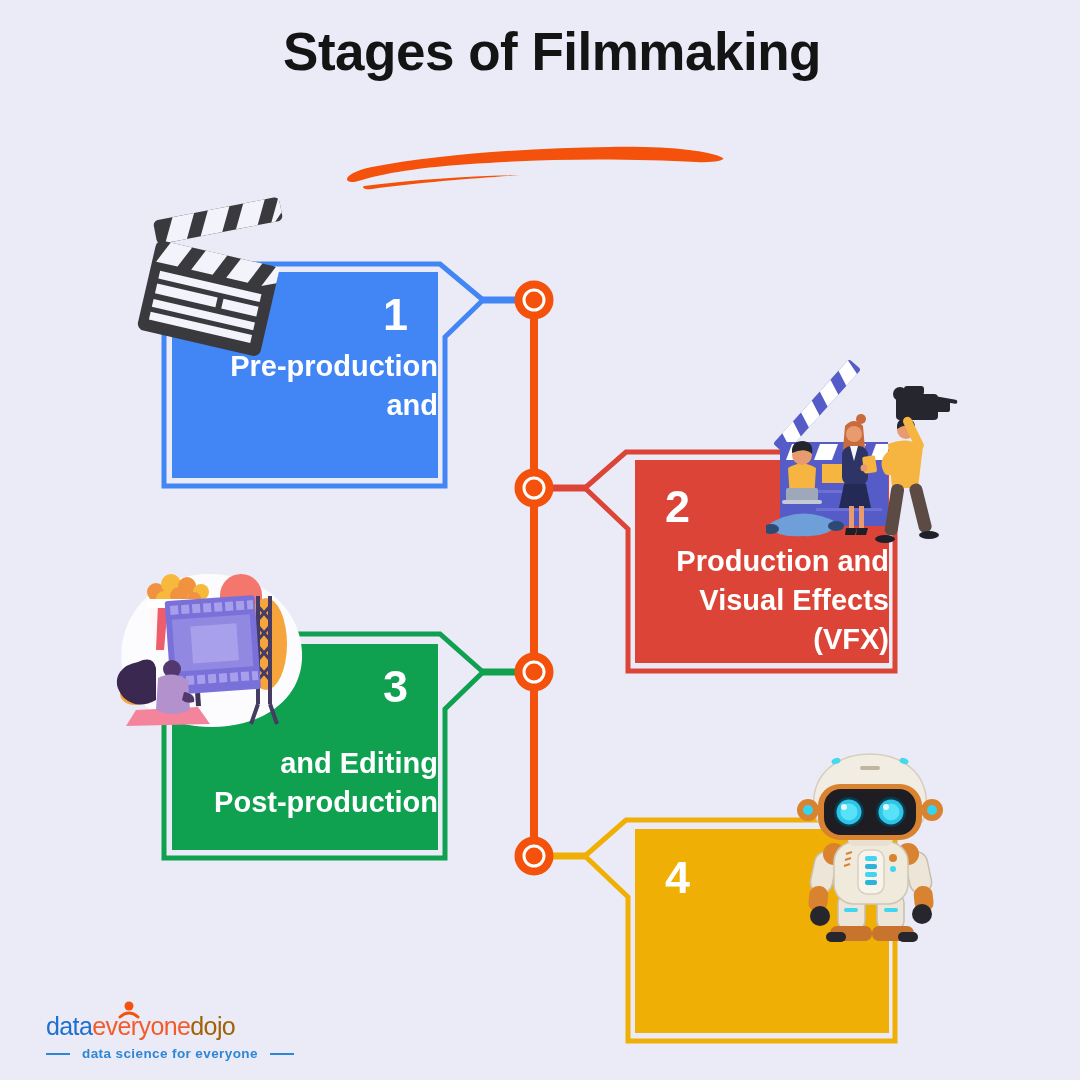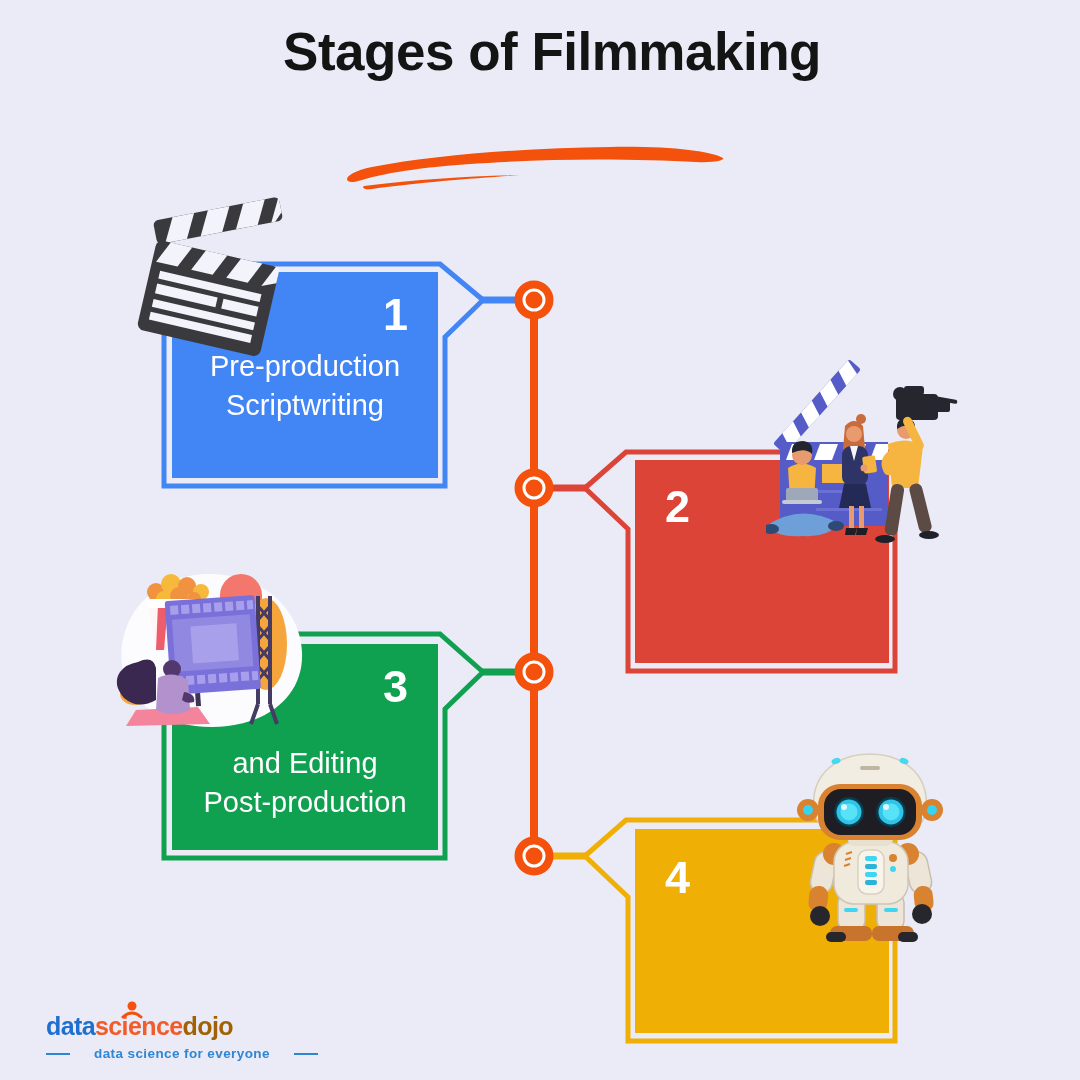--- a/index.html
+++ b/index.html
@@ -6,44 +6,44 @@
   .canvas{position:relative;width:1080px;height:1080px;background:#EAEBF6;overflow:hidden;
           font-family:"Liberation Sans",sans-serif;}
   .layer{position:absolute;left:0;top:0;z-index:1;}
   .outline{fill:none;stroke-width:5;stroke-linejoin:miter;}
 
   .title{position:absolute;top:14px;left:12px;width:100%;text-align:center;z-index:3;
          font-weight:bold;font-size:53px;line-height:75px;color:#141414;letter-spacing:-0.5px;}
 
   .stage{position:absolute;color:#ffffff;z-index:2;}
   .stage .num{position:absolute;font-size:45px;font-weight:bold;line-height:1;}
-  .stage .label{position:absolute;left:0;right:0;text-align:center;
-                font-size:29px;font-weight:normal;line-height:39px;white-space:nowrap;}
+  .stage .label{position:absolute;left:0;right:0;text-align:right;
+                font-size:29px;font-weight:bold;line-height:39px;white-space:nowrap;}
   .s1{left:172px;top:272px;width:266px;height:206px;background:#4285F4;}
   .s1 .num{top:20px;right:30px;}
   .s1 .label{top:75px;}
   .s2{left:635px;top:460px;width:254px;height:203px;background:#DB4437;}
   .s2 .num{top:24px;left:30px;}
   .s2 .label{top:82px;}
   .s3{left:172px;top:644px;width:266px;height:206px;background:#0FA050;}
   .s3 .num{top:20px;right:30px;}
   .s3 .label{top:100px;}
   .s4{left:635px;top:829px;width:254px;height:204px;background:#F0AF05;}
   .s4 .num{top:26px;left:30px;}
   .s4 .label{top:110px;}
 
   .art{position:absolute;z-index:3;}
 
   .brand{position:absolute;left:46px;top:1012px;z-index:3;}
-  .brand-row{font-size:25px;font-weight:bold;letter-spacing:-0.6px;display:flex;align-items:baseline;}
+  .brand-row{font-size:25px;font-weight:normal;letter-spacing:-0.6px;display:flex;align-items:baseline;}
   .brand-data{color:#1D6FD0;}
   .brand-science{position:relative;color:#F25C2A;}
   .brand-dojo{color:#a16207;}
   .brand-person{position:absolute;left:26px;top:-11px;}
-  .brand-tagline-row{display:flex;align-items:center;gap:24px;margin-top:5px;color:#2E86D4;}
+  .brand-tagline-row{display:flex;align-items:center;gap:12px;margin-top:5px;color:#2E86D4;}
   .brand-tagline{font-size:13.5px;font-weight:bold;letter-spacing:0.4px;}
   .dash{width:24px;height:0;border-top:2px solid #2E86D4;}
 </style>
 </head>
 <body>
 
 <div class="canvas">
 
   <svg class="layer" width="1080" height="1080" viewBox="0 0 1080 1080">
 
@@ -86,26 +86,31 @@
   </svg>
 
   <header class="title">
     <div>Stages of Filmmaking</div>
   </header>
 
   <div class="stage s1">
     <div class="num">1</div>
     <div class="label">
       <div>Pre-production</div>
-      <div>Scriptwriting</div>
+      <div>and</div>
     </div>
   </div>
 
   <div class="stage s2">
     <div class="num">2</div>
+    <div class="label">
+      <div>Production and</div>
+      <div>Visual Effects</div>
+      <div>(VFX)</div>
+    </div>
   </div>
 
   <div class="stage s3">
     <div class="num">3</div>
     <div class="label">
       <div>and Editing</div>
       <div>Post-production</div>
     </div>
   </div>
 
@@ -311,21 +316,21 @@
       </g>
     </g>
   </svg>
 
   <footer class="brand">
     <div class="brand-row">
       <span class="brand-data">data</span>
         <span class="brand-science"><svg class="brand-person" width="22" height="18" viewBox="0 0 22 18">
             <circle cx="11" cy="5" r="4.5" fill="#F4510C"></circle>
             <path d="M2,16 Q11,8 20,16" stroke="#F4510C" stroke-width="3" fill="none" stroke-linecap="round"></path>
-          </svg><span>science</span></span>
+          </svg><span>everyone</span></span>
         <span class="brand-dojo">dojo</span>
     </div>
     <div class="brand-tagline-row">
       <span class="dash"></span>
       <span class="brand-tagline">data science for everyone</span>
       <span class="dash"></span>
     </div>
   </footer>
 
 </div>

